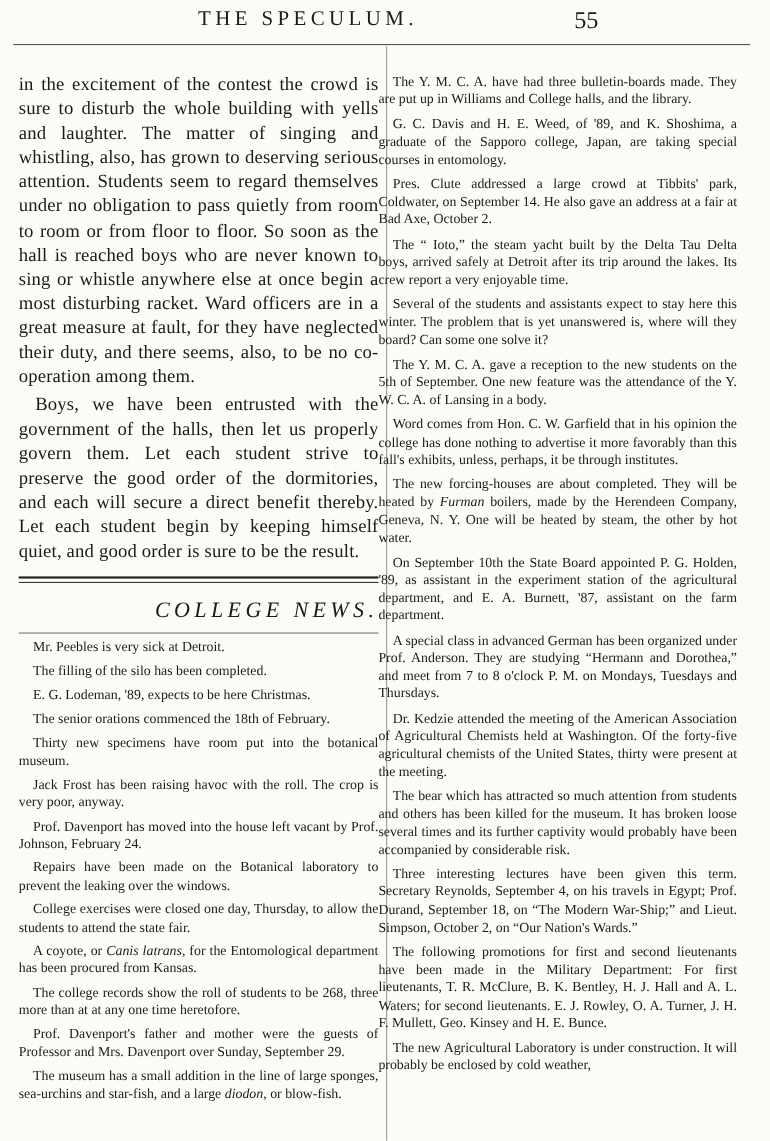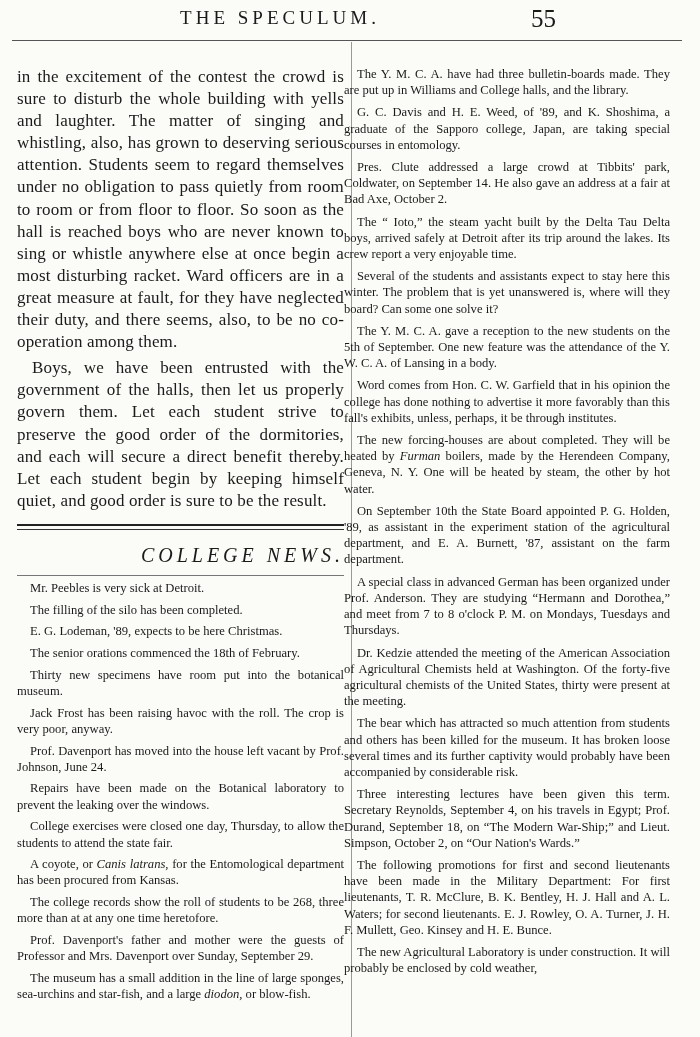--- a/index.html
+++ b/index.html
@@ -11,21 +11,21 @@
     position: relative;
   }
   .header {
     position: absolute; left: 0; top: 0; width: 560px; height: 40px;
   }
   .header .title {
     position: absolute; left: 0; right: 0; top: 7px;
     text-align: center; font-size: 19px; letter-spacing: 4px;
   }
   .header .pageno {
-    position: absolute; right: 4px; top: 5px; font-size: 25px;
+    position: absolute; right: 16px; top: 5px; font-size: 22px;
   }
   .header-rule {
     position: absolute; left: 12px; top: 40px; width: 670px; height: 0;
     border-top: 1px solid #555;
   }
   .col-divider {
     position: absolute; left: 351px; top: 42px; width: 0; height: 995px;
     border-left: 1px solid #999;
   }
   .col-left {
@@ -72,21 +72,21 @@
   <div class="double-rule"></div>
   <div class="section-title">COLLEGE NEWS.</div>
   <div class="thin-rule"></div>
   <div class="news" id="news-left">
       <p>Mr. Peebles is very sick at Detroit.</p>
       <p>The filling of the silo has been completed.</p>
       <p>E. G. Lodeman, '89, expects to be here Christmas.</p>
       <p>The senior orations commenced the 18th of February.</p>
       <p>Thirty new specimens have room put into the botanical museum.</p>
       <p>Jack Frost has been raising havoc with the roll. The crop is very poor, anyway.</p>
-      <p>Prof. Davenport has moved into the house left vacant by Prof. Johnson, June 24.</p>
+      <p>Prof. Davenport has moved into the house left vacant by Prof. Johnson, February 24.</p>
       <p>Repairs have been made on the Botanical laboratory to prevent the leaking over the windows.</p>
       <p>College exercises were closed one day, Thursday, to allow the students to attend the state fair.</p>
       <p>A coyote, or <i>Canis latrans</i>, for the Entomological department has been procured from Kansas.</p>
       <p>The college records show the roll of students to be 268, three more than at at any one time heretofore.</p>
       <p>Prof. Davenport's father and mother were the guests of Professor and Mrs. Davenport over Sunday, September 29.</p>
       <p>The museum has a small addition in the line of large sponges, sea-urchins and star-fish, and a large <i>diodon</i>, or blow-fish.</p>
     </div>
 </div>
 
 <div class="col-right">

